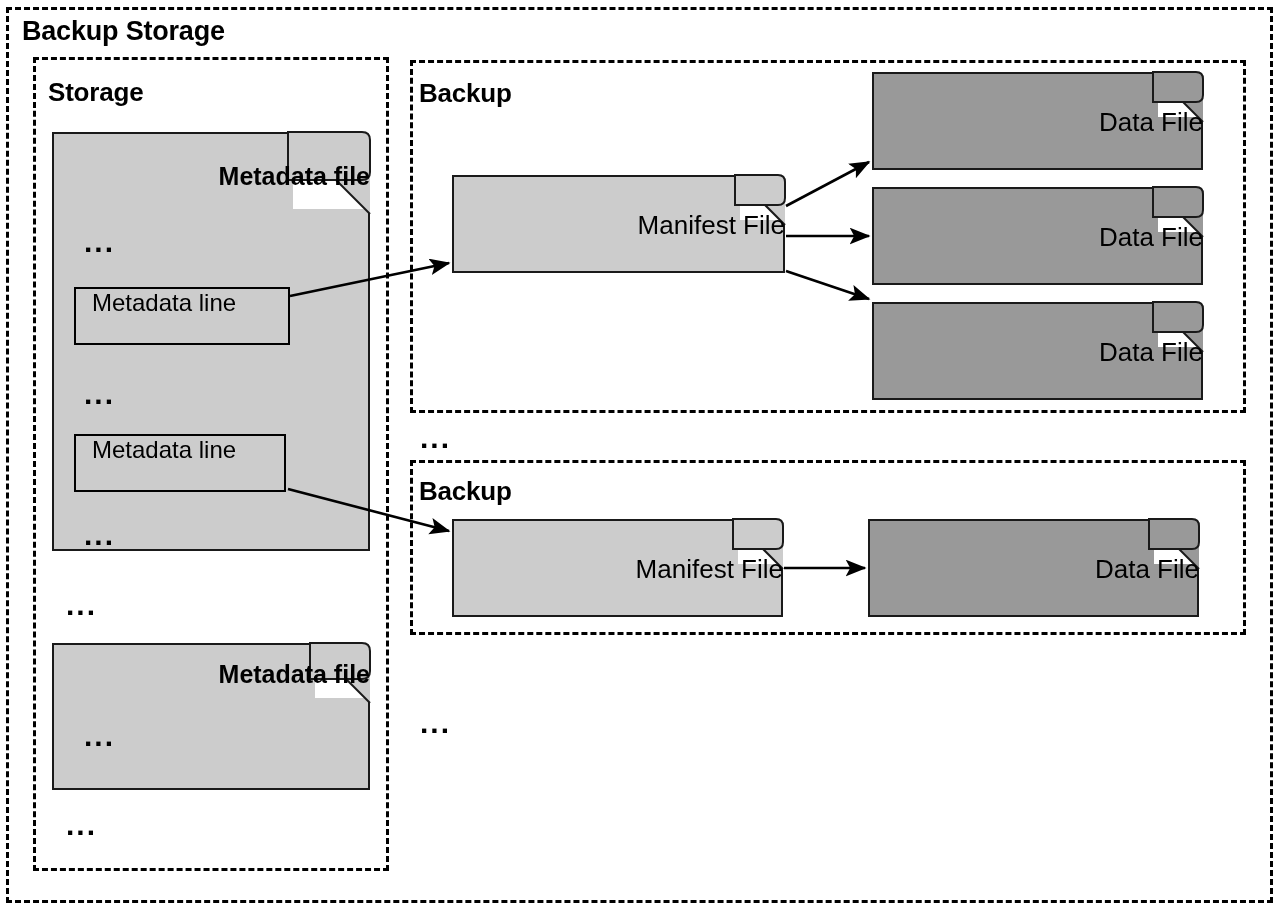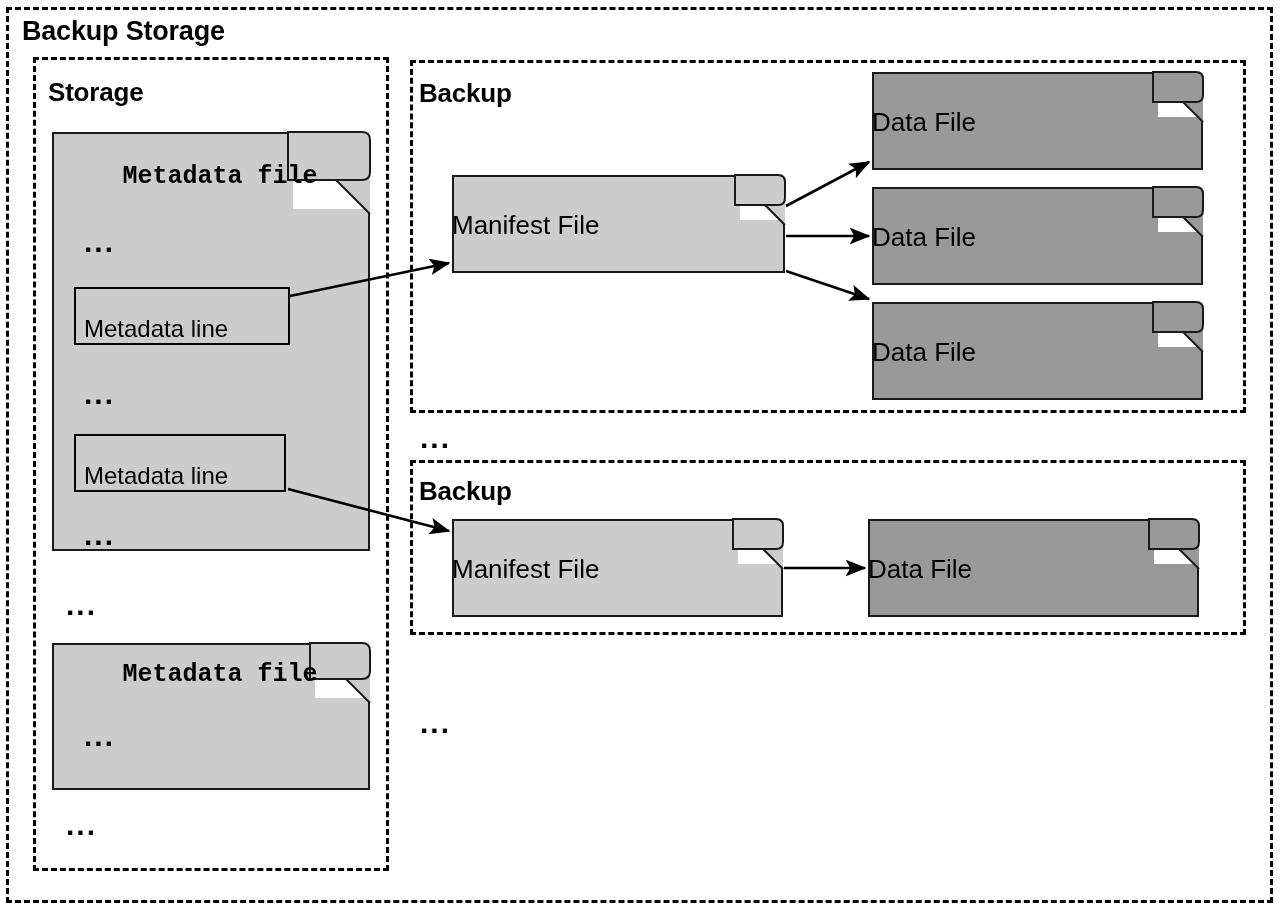--- a/index.html
+++ b/index.html
@@ -67,40 +67,39 @@
   .file .fold-flap {
     position: absolute;
     top: 0;
     right: 0;
     overflow: visible;
   }
   .file .label {
     position: absolute;
     left: 0;
     right: 0;
-    text-align: left;
+    text-align: right;
     color: #000000;
     white-space: nowrap;
   }
   .file .label.bold {
     font-weight: bold;
-    text-align: center;
-    font-family: Liberation Mono, monospace;
+    text-align: right;
   }
 
   
   .line-box {
     position: absolute;
     box-sizing: border-box;
     border: 2px solid #000000;
     background: #cccccc;
     color: #000000;
     display: flex;
-    align-items: flex-end;
-    padding-left: 8px;
+    align-items: flex-start;
+    padding-left: 16px;
   }
 
   
   #arrows {
     position: absolute;
     left: 0;
     top: 0;
     width: 1280px;
     height: 909px;
     pointer-events: none;

